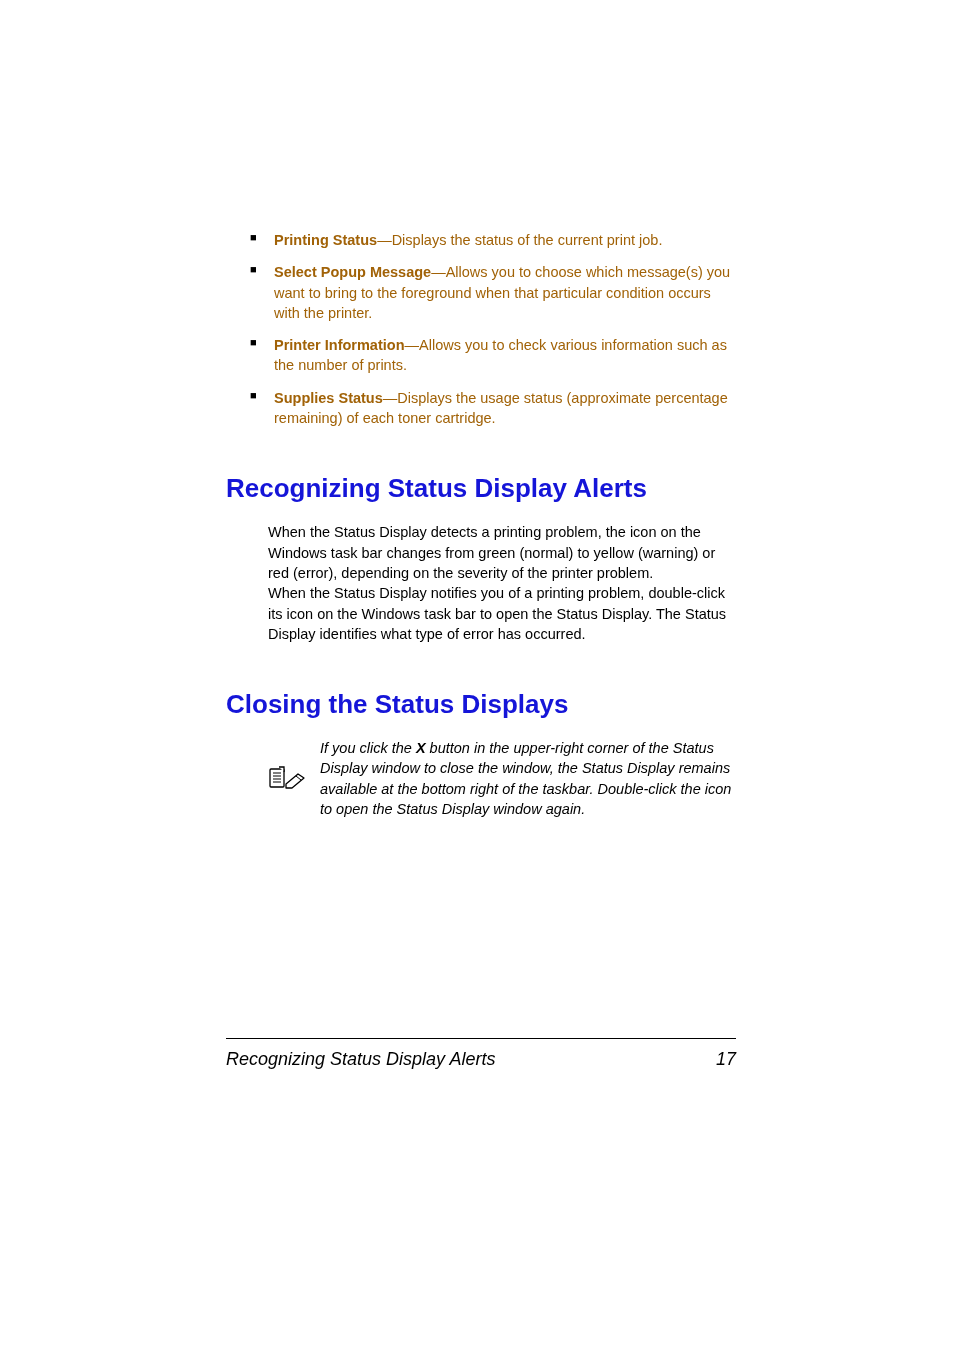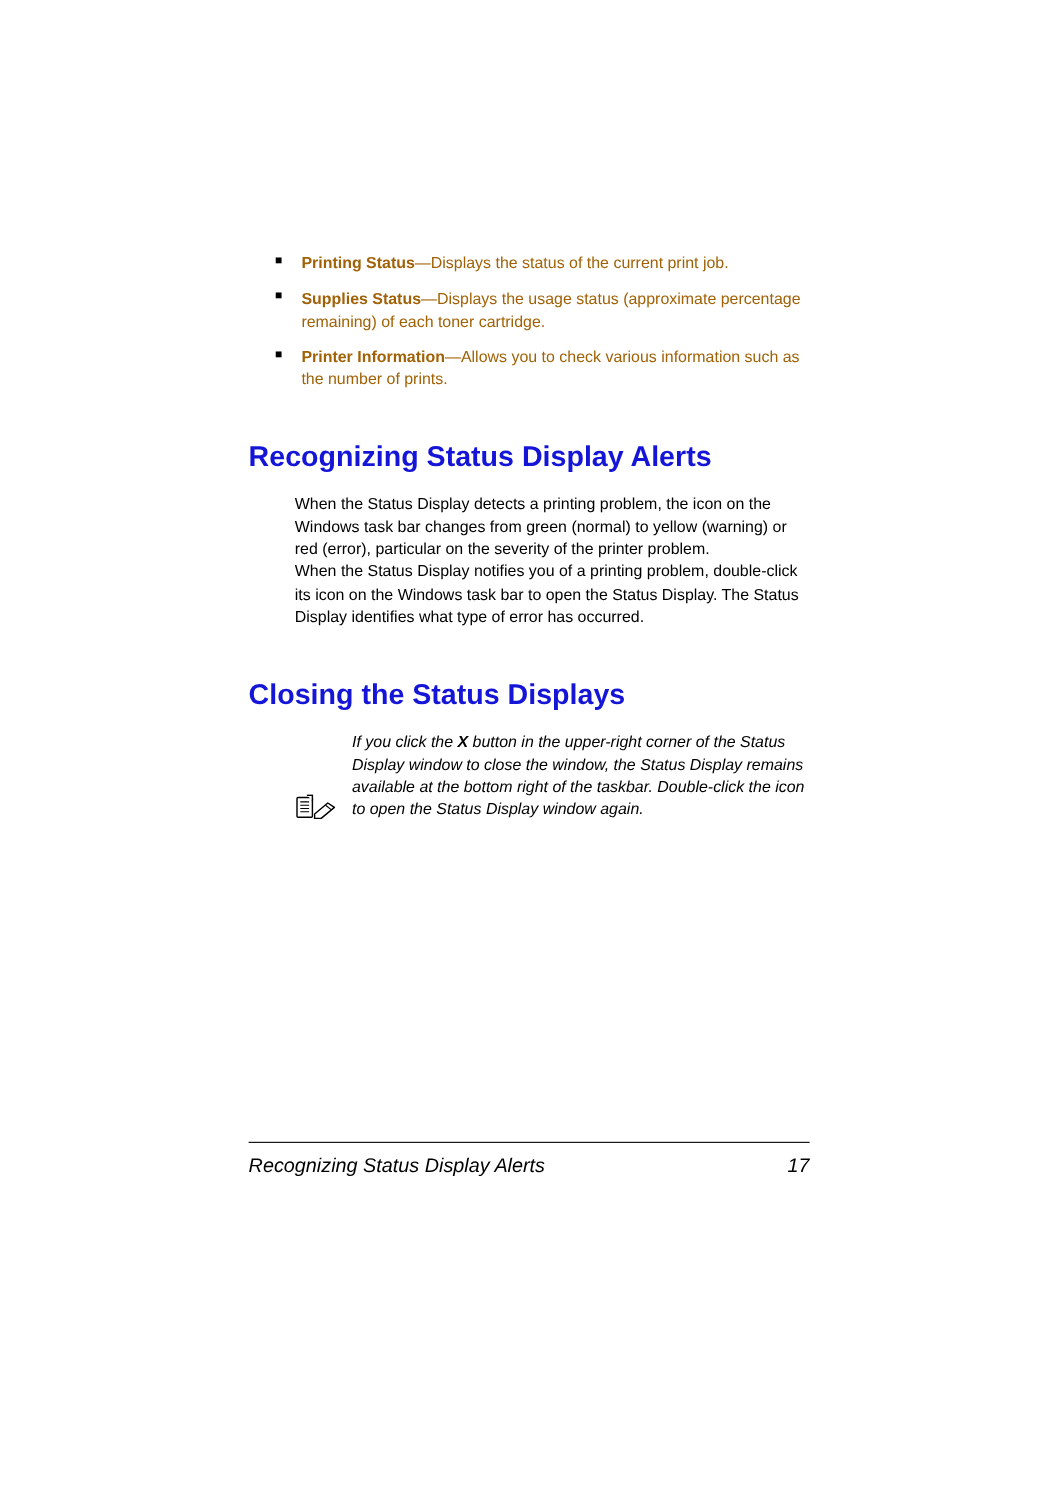--- a/index.html
+++ b/index.html
@@ -50,21 +50,21 @@
       margin-bottom: 18px;
     }
     .section-body {
       padding-left: 42px;
       font-size: 14.5px;
       line-height: 1.4;
       color: #000;
     }
     .note-row {
       display: flex;
-      align-items: flex-end;
+      align-items: center;
       padding-left: 42px;
       margin-top: 14px;
     }
     .note-icon {
       flex-shrink: 0;
       width: 40px;
       height: 24px;
       margin-right: 12px;
       margin-top: -2px;
     }
@@ -106,29 +106,32 @@
 </head>
 <body>
 
 <div class="page-content">
 
   <ul class="bullet-list">
     <li class="bullet-item">
       <span class="bold">Printing Status</span><span>—Displays the status of the current print job.</span>
     </li>
     <li class="bullet-item">
-      <span class="bold">Supplies Status</span><span>—Displays the usage status (approximate percentage remaining) of each toner cartridge.</span>
+      <span class="bold">Select Popup Message</span><span>—Allows you to choose which message(s) you want to bring to the foreground when that particular condition occurs with the printer.</span>
     </li>
     <li class="bullet-item">
       <span class="bold">Printer Information</span><span>—Allows you to check various information such as the number of prints.</span>
     </li>
+    <li class="bullet-item">
+      <span class="bold">Supplies Status</span><span>—Displays the usage status (approximate percentage remaining) of each toner cartridge.</span>
+    </li>
   </ul>
 
   <h2 class="section-heading">Recognizing Status Display Alerts</h2>
-  <p class="section-body">When the Status Display detects a printing problem, the icon on the Windows task bar changes from green (normal) to yellow (warning) or red (error), particular on the severity of the printer problem.</p>
+  <p class="section-body">When the Status Display detects a printing problem, the icon on the Windows task bar changes from green (normal) to yellow (warning) or red (error), depending on the severity of the printer problem.</p>
 
   <p class="section-body">When the Status Display notifies you of a printing problem, double-click its icon on the Windows task bar to open the Status Display. The Status Display identifies what type of error has occurred.</p>
 
   <h2 class="section-heading">Closing the Status Displays</h2>
 
   <div class="note-row">
     <svg class="note-icon" viewBox="0 0 40 24" xmlns="http://www.w3.org/2000/svg">
       <rect x="2" y="3" width="14" height="18" fill="none" stroke="#000" stroke-width="1.3" rx="1"></rect>
       <line x1="5" y1="7" x2="13" y2="7" stroke="#000" stroke-width="1"></line>
       <line x1="5" y1="10" x2="13" y2="10" stroke="#000" stroke-width="1"></line>

